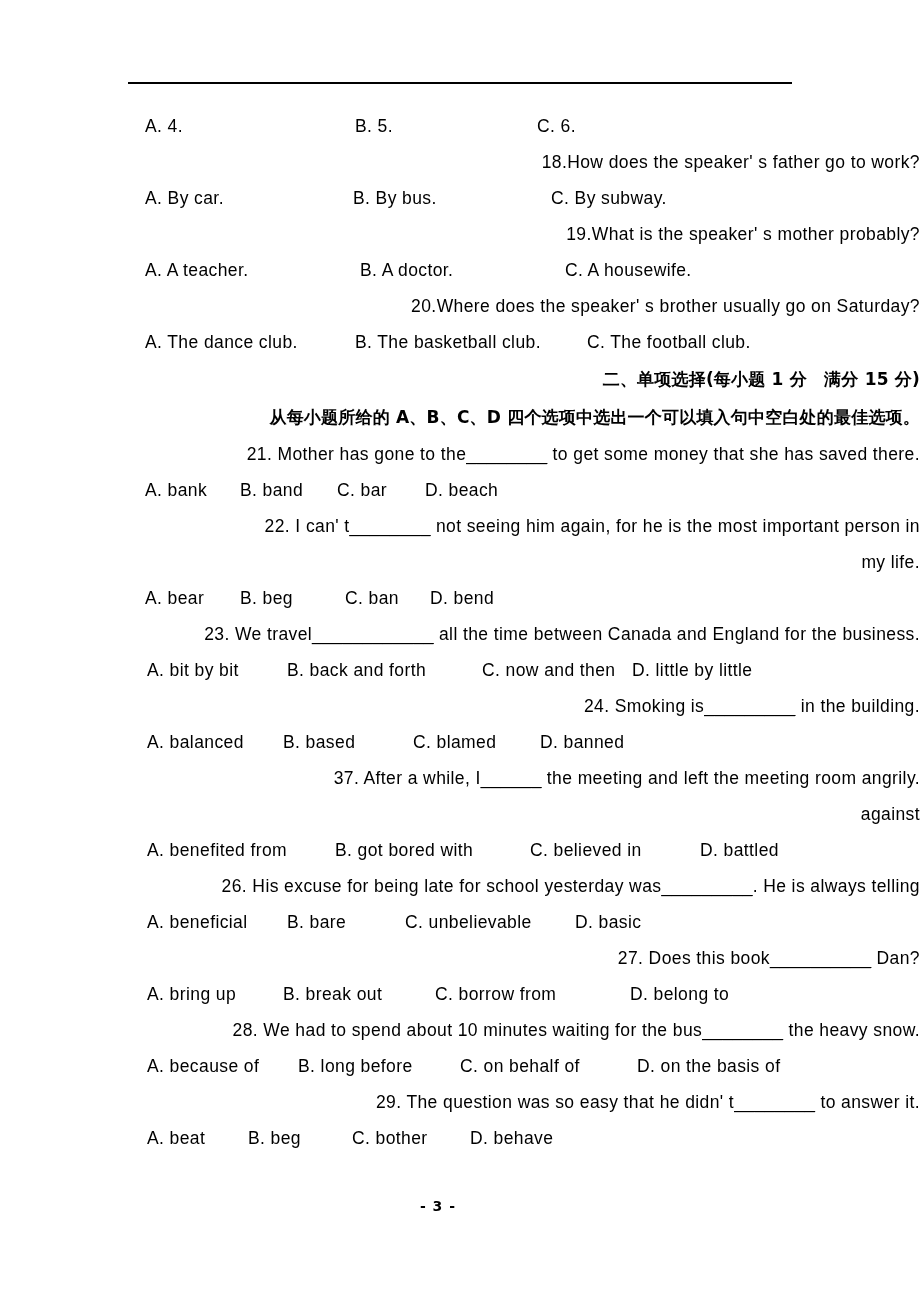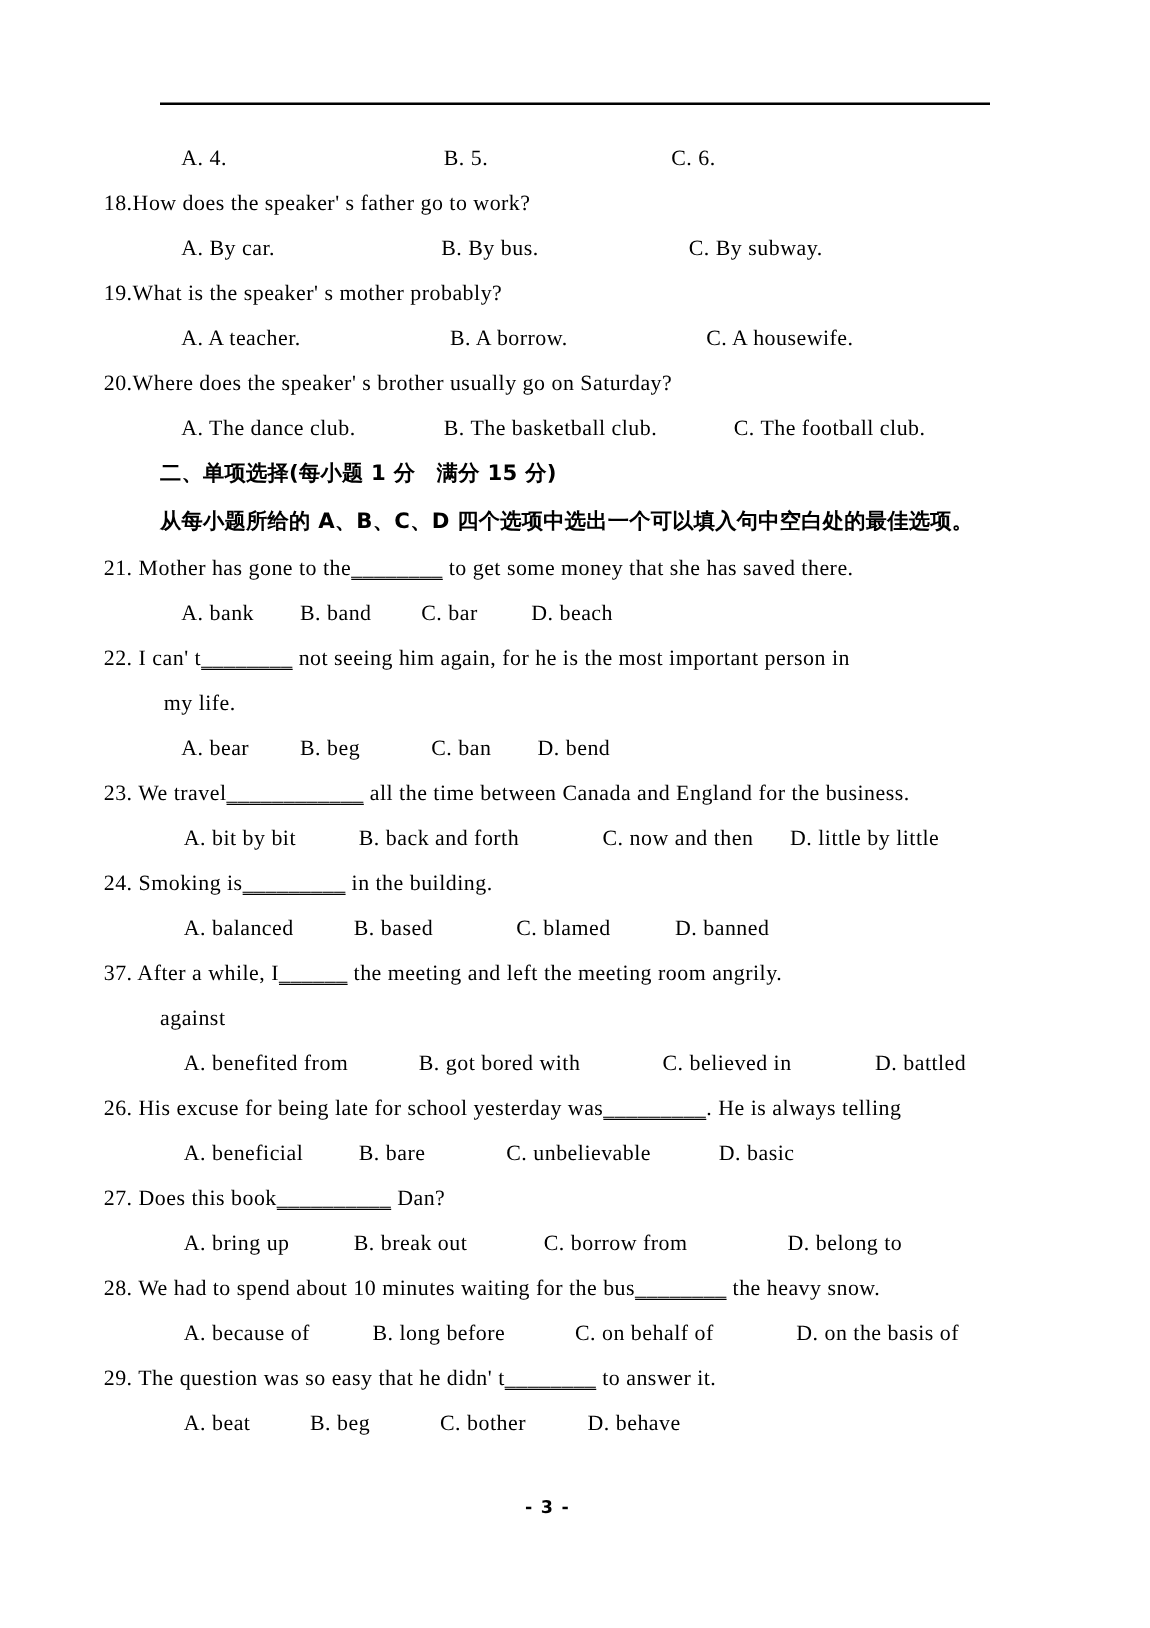--- a/index.html
+++ b/index.html
@@ -42,21 +42,22 @@
     width: 920px;
   }
 
   .line {
     position: relative;
     height: 36px;
     line-height: 36px;
     white-space: pre;
     font-size: 17.5px;
     letter-spacing: 0.4px;
-    font-family: Liberation Serif, serif;
+    font-family: Liberation Sans, sans-serif;
+    text-align: right;
   }
 
   
   .q-line {
     padding-left: 83px;
   }
   
   .cont-line {
     padding-left: 131px;
   }
@@ -75,20 +76,21 @@
   .cn-line {
     position: relative;
     height: 38px;
     line-height: 38px;
     padding-left: 128px;
     white-space: pre;
     font-size: 17px;
     font-weight: bold;
     font-family: "DejaVu Sans", "Liberation Sans", sans-serif;
     letter-spacing: 0.2px;
+    text-align: right;
   }
 
   .blank {
     text-decoration: underline;
     text-decoration-thickness: 1px;
     text-underline-offset: 3px;
   }
 
   
   .page-number {
@@ -124,21 +126,21 @@
     <div class="line q-line">18.How does the speaker' s father go to work?</div>
     <div class="line opt-line">
       <span class="opt" style="left:145px">A. By car.</span>
       <span class="opt" style="left:353px">B. By bus.</span>
       <span class="opt" style="left:551px">C. By subway.</span>
     </div>
 
     <div class="line q-line">19.What is the speaker' s mother probably?</div>
     <div class="line opt-line">
       <span class="opt" style="left:145px">A. A teacher.</span>
-      <span class="opt" style="left:360px">B. A borrow.</span>
+      <span class="opt" style="left:360px">B. A doctor.</span>
       <span class="opt" style="left:565px">C. A housewife.</span>
     </div>
 
     <div class="line q-line">20.Where does the speaker' s brother usually go on Saturday?</div>
     <div class="line opt-line">
       <span class="opt" style="left:145px">A. The dance club.</span>
       <span class="opt" style="left:355px">B. The basketball club.</span>
       <span class="opt" style="left:587px">C. The football club.</span>
     </div>
 

